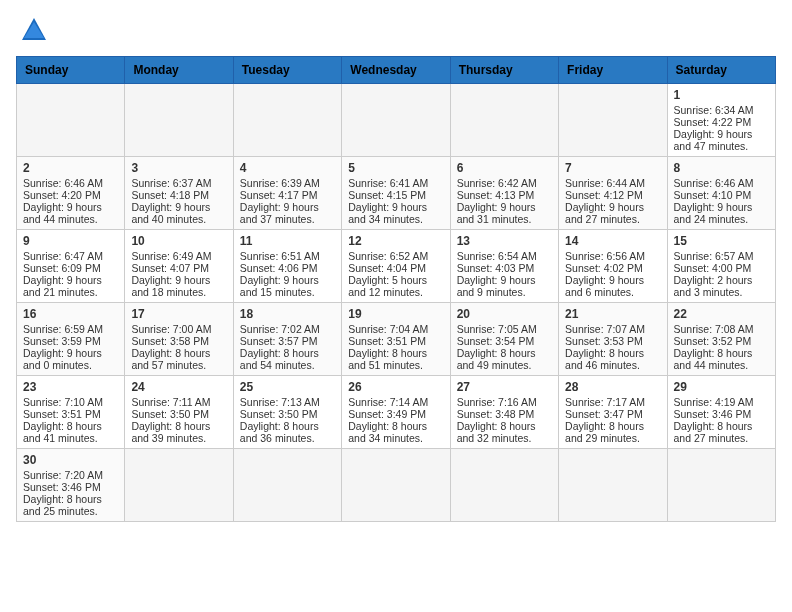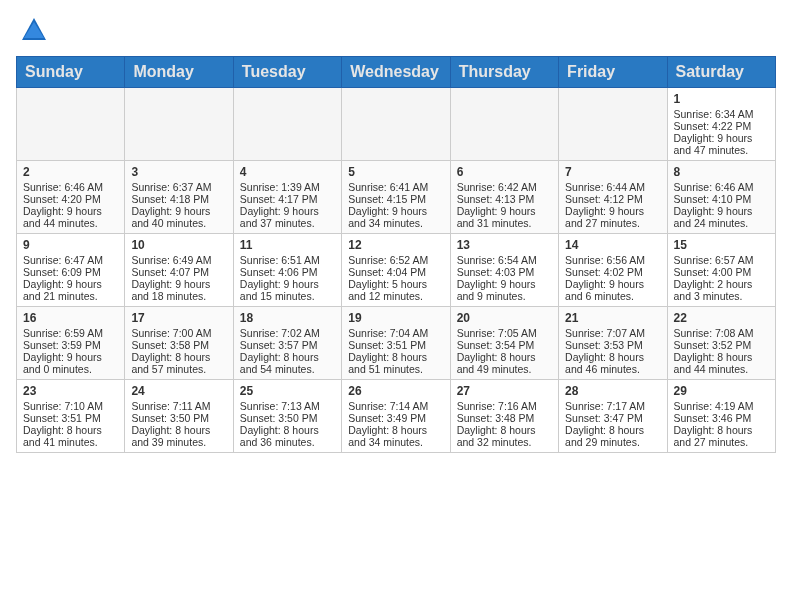--- a/index.html
+++ b/index.html
@@ -52,24 +52,24 @@
       font-size: 16px;
       color: #444;
     }
     .calendar {
       width: 100%;
       border-collapse: collapse;
       border: 1px solid #ccc;
     }
     .calendar th {
       background-color: #2979c2;
-      color: #e5e5e5;
+      color: #000000;
       text-align: left;
       padding: 6px 8px;
-      font-size: 16px;
+      font-size: 12px;
       font-weight: bold;
       border: 1px solid #2060aa;
     }
     .calendar td {
       vertical-align: top;
       border: 1px solid #ccc;
       padding: 4px 6px;
       font-size: 10.5px;
       color: #333;
       width: calc(100% / 7);
@@ -129,21 +129,21 @@
         <td class="cell-empty"></td>
         <td class="cell-empty"></td>
         <td class="cell-empty"></td>
         <td class="cell-empty"></td>
         <td class="cell-empty"></td>
         <td class="cell-data"><span class="day-num">1</span><span>Sunrise: 6:34 AM</span><br><span>Sunset: 4:22 PM</span><br><span>Daylight: 9 hours and 47 minutes.</span></td>
       </tr>
       <tr>
         <td class="cell-data"><span class="day-num">2</span><span>Sunrise: 6:46 AM</span><br><span>Sunset: 4:20 PM</span><br><span>Daylight: 9 hours and 44 minutes.</span></td>
         <td class="cell-data"><span class="day-num">3</span><span>Sunrise: 6:37 AM</span><br><span>Sunset: 4:18 PM</span><br><span>Daylight: 9 hours and 40 minutes.</span></td>
-        <td class="cell-data"><span class="day-num">4</span><span>Sunrise: 1:39 AM</span><br><span>Sunset: 4:17 PM</span><br><span>Daylight: 9 hours and 37 minutes.</span></td>
+        <td class="cell-data"><span class="day-num">4</span><span>Sunrise: 6:39 AM</span><br><span>Sunset: 4:17 PM</span><br><span>Daylight: 9 hours and 37 minutes.</span></td>
         <td class="cell-data"><span class="day-num">5</span><span>Sunrise: 6:41 AM</span><br><span>Sunset: 4:15 PM</span><br><span>Daylight: 9 hours and 34 minutes.</span></td>
         <td class="cell-data"><span class="day-num">6</span><span>Sunrise: 6:42 AM</span><br><span>Sunset: 4:13 PM</span><br><span>Daylight: 9 hours and 31 minutes.</span></td>
         <td class="cell-data"><span class="day-num">7</span><span>Sunrise: 6:44 AM</span><br><span>Sunset: 4:12 PM</span><br><span>Daylight: 9 hours and 27 minutes.</span></td>
         <td class="cell-data"><span class="day-num">8</span><span>Sunrise: 6:46 AM</span><br><span>Sunset: 4:10 PM</span><br><span>Daylight: 9 hours and 24 minutes.</span></td>
       </tr>
       <tr>
         <td class="cell-data"><span class="day-num">9</span><span>Sunrise: 6:47 AM</span><br><span>Sunset: 6:09 PM</span><br><span>Daylight: 9 hours and 21 minutes.</span></td>
         <td class="cell-data"><span class="day-num">10</span><span>Sunrise: 6:49 AM</span><br><span>Sunset: 4:07 PM</span><br><span>Daylight: 9 hours and 18 minutes.</span></td>
         <td class="cell-data"><span class="day-num">11</span><span>Sunrise: 6:51 AM</span><br><span>Sunset: 4:06 PM</span><br><span>Daylight: 9 hours and 15 minutes.</span></td>
         <td class="cell-data"><span class="day-num">12</span><span>Sunrise: 6:52 AM</span><br><span>Sunset: 4:04 PM</span><br><span>Daylight: 5 hours and 12 minutes.</span></td>
@@ -162,14 +162,23 @@
       </tr>
       <tr>
         <td class="cell-data"><span class="day-num">23</span><span>Sunrise: 7:10 AM</span><br><span>Sunset: 3:51 PM</span><br><span>Daylight: 8 hours and 41 minutes.</span></td>
         <td class="cell-data"><span class="day-num">24</span><span>Sunrise: 7:11 AM</span><br><span>Sunset: 3:50 PM</span><br><span>Daylight: 8 hours and 39 minutes.</span></td>
         <td class="cell-data"><span class="day-num">25</span><span>Sunrise: 7:13 AM</span><br><span>Sunset: 3:50 PM</span><br><span>Daylight: 8 hours and 36 minutes.</span></td>
         <td class="cell-data"><span class="day-num">26</span><span>Sunrise: 7:14 AM</span><br><span>Sunset: 3:49 PM</span><br><span>Daylight: 8 hours and 34 minutes.</span></td>
         <td class="cell-data"><span class="day-num">27</span><span>Sunrise: 7:16 AM</span><br><span>Sunset: 3:48 PM</span><br><span>Daylight: 8 hours and 32 minutes.</span></td>
         <td class="cell-data"><span class="day-num">28</span><span>Sunrise: 7:17 AM</span><br><span>Sunset: 3:47 PM</span><br><span>Daylight: 8 hours and 29 minutes.</span></td>
         <td class="cell-data"><span class="day-num">29</span><span>Sunrise: 4:19 AM</span><br><span>Sunset: 3:46 PM</span><br><span>Daylight: 8 hours and 27 minutes.</span></td>
       </tr>
+      <tr>
+        <td class="cell-data"><span class="day-num">30</span><span>Sunrise: 7:20 AM</span><br><span>Sunset: 3:46 PM</span><br><span>Daylight: 8 hours and 25 minutes.</span></td>
+        <td class="cell-empty"></td>
+        <td class="cell-empty"></td>
+        <td class="cell-empty"></td>
+        <td class="cell-empty"></td>
+        <td class="cell-empty"></td>
+        <td class="cell-empty"></td>
+      </tr>
     </tbody>
 </table>
 
 </body></html>

